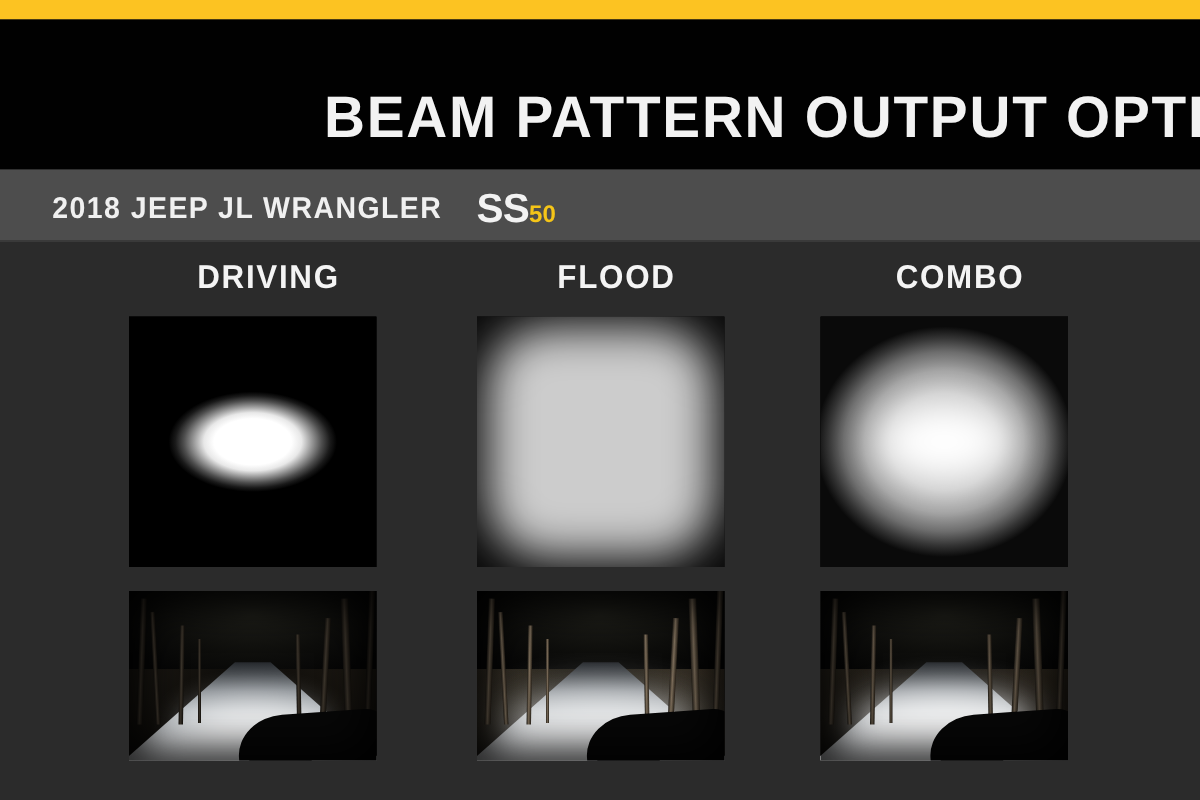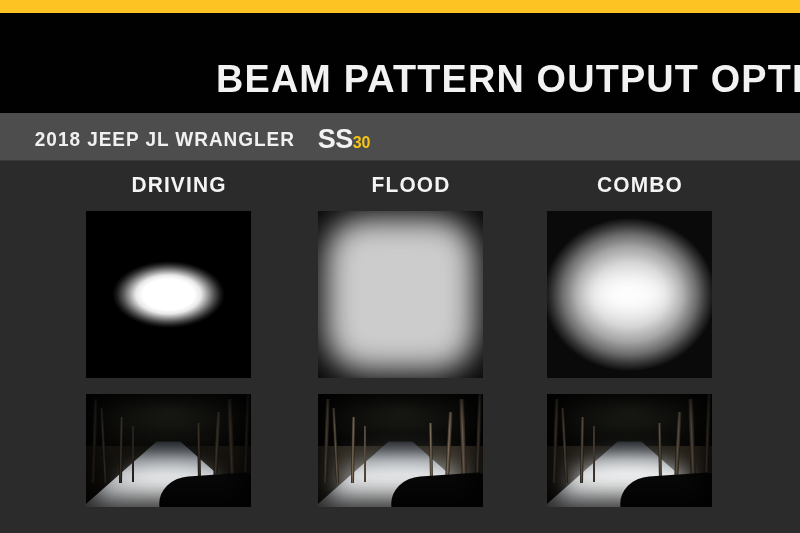--- a/index.html
+++ b/index.html
@@ -304,21 +304,21 @@
 
   <div class="header">
 
 
     <div class="title">BEAM PATTERN OUTPUT OPTIONS</div>
   </div>
 
   <div class="subbar">
     <div class="subbar-inner">
       <span class="vehicle">2018 JEEP JL WRANGLER</span>
-      <span class="model"><span>SS</span><span class="model-num">30</span></span>
+      <span class="model"><span>SS</span><span class="model-num">50</span></span>
     </div>
   </div>
 
   <div class="columns">
 
     <div class="col col-0">
       <div class="col-label">DRIVING</div>
       <div class="beam beam-driving">
         <div class="beam-inner"></div>
       </div>

